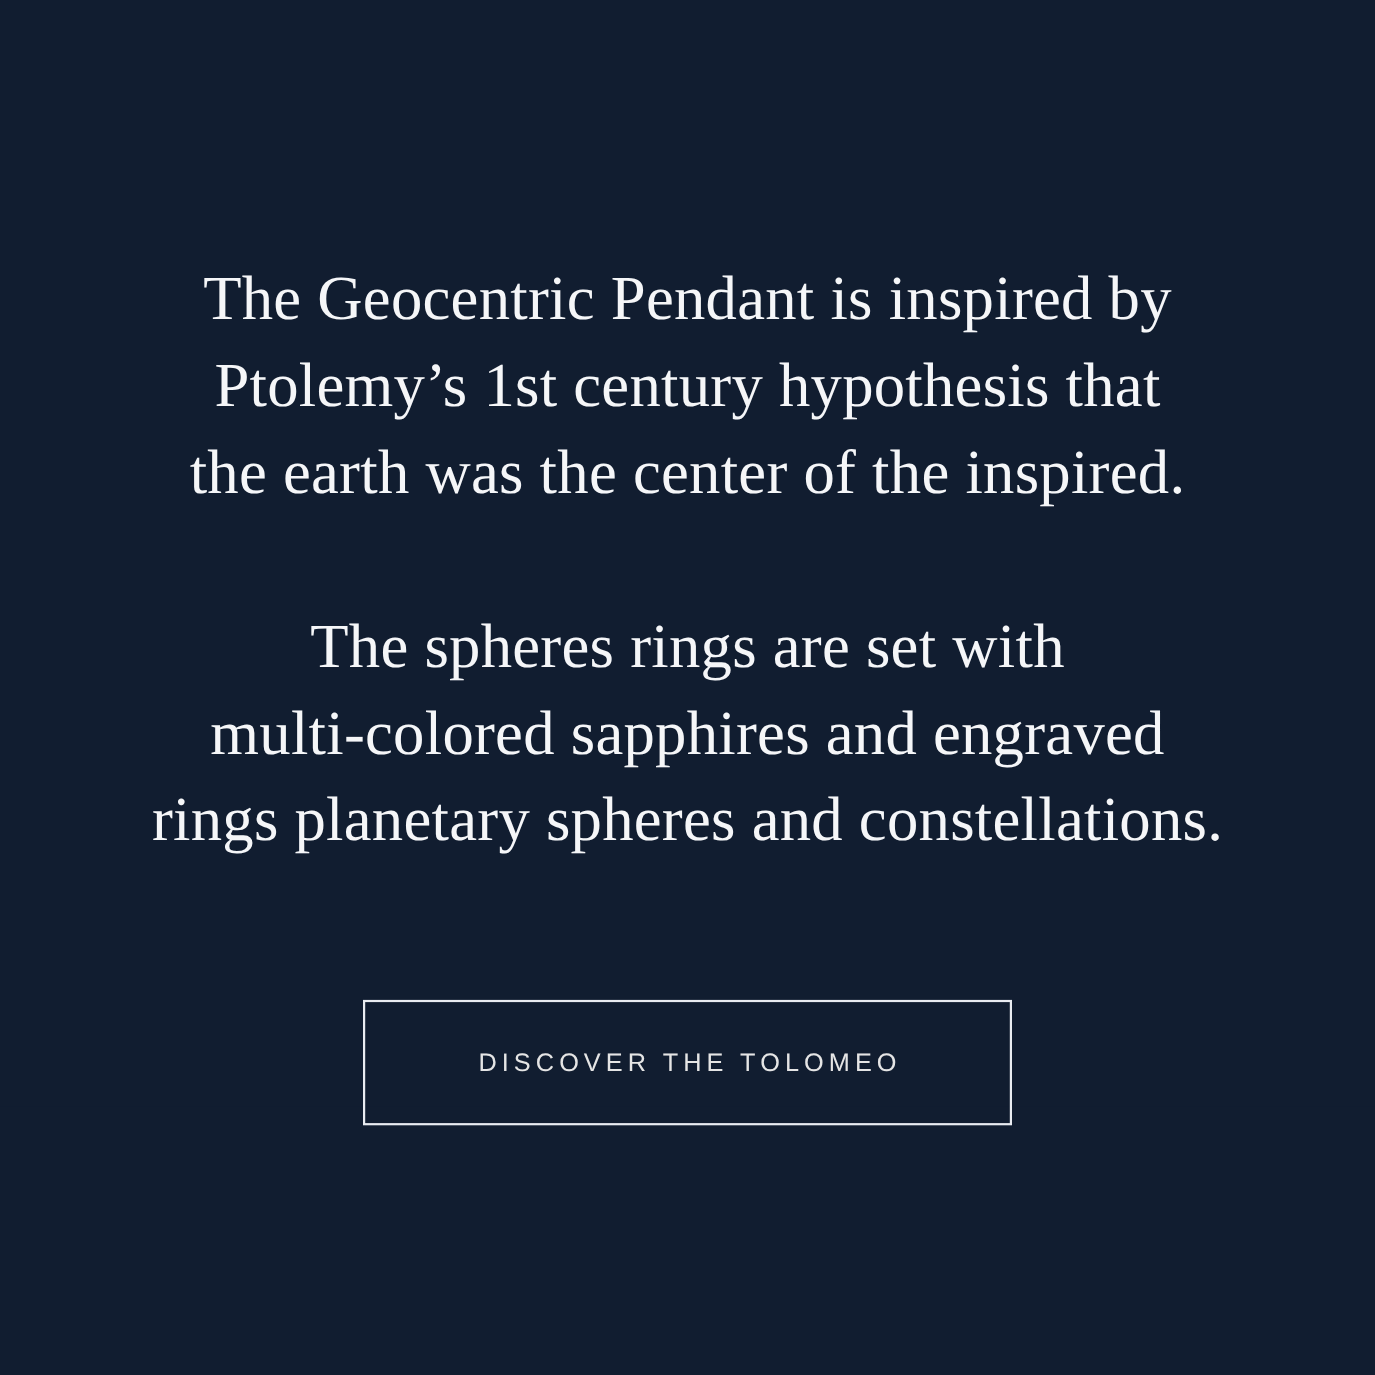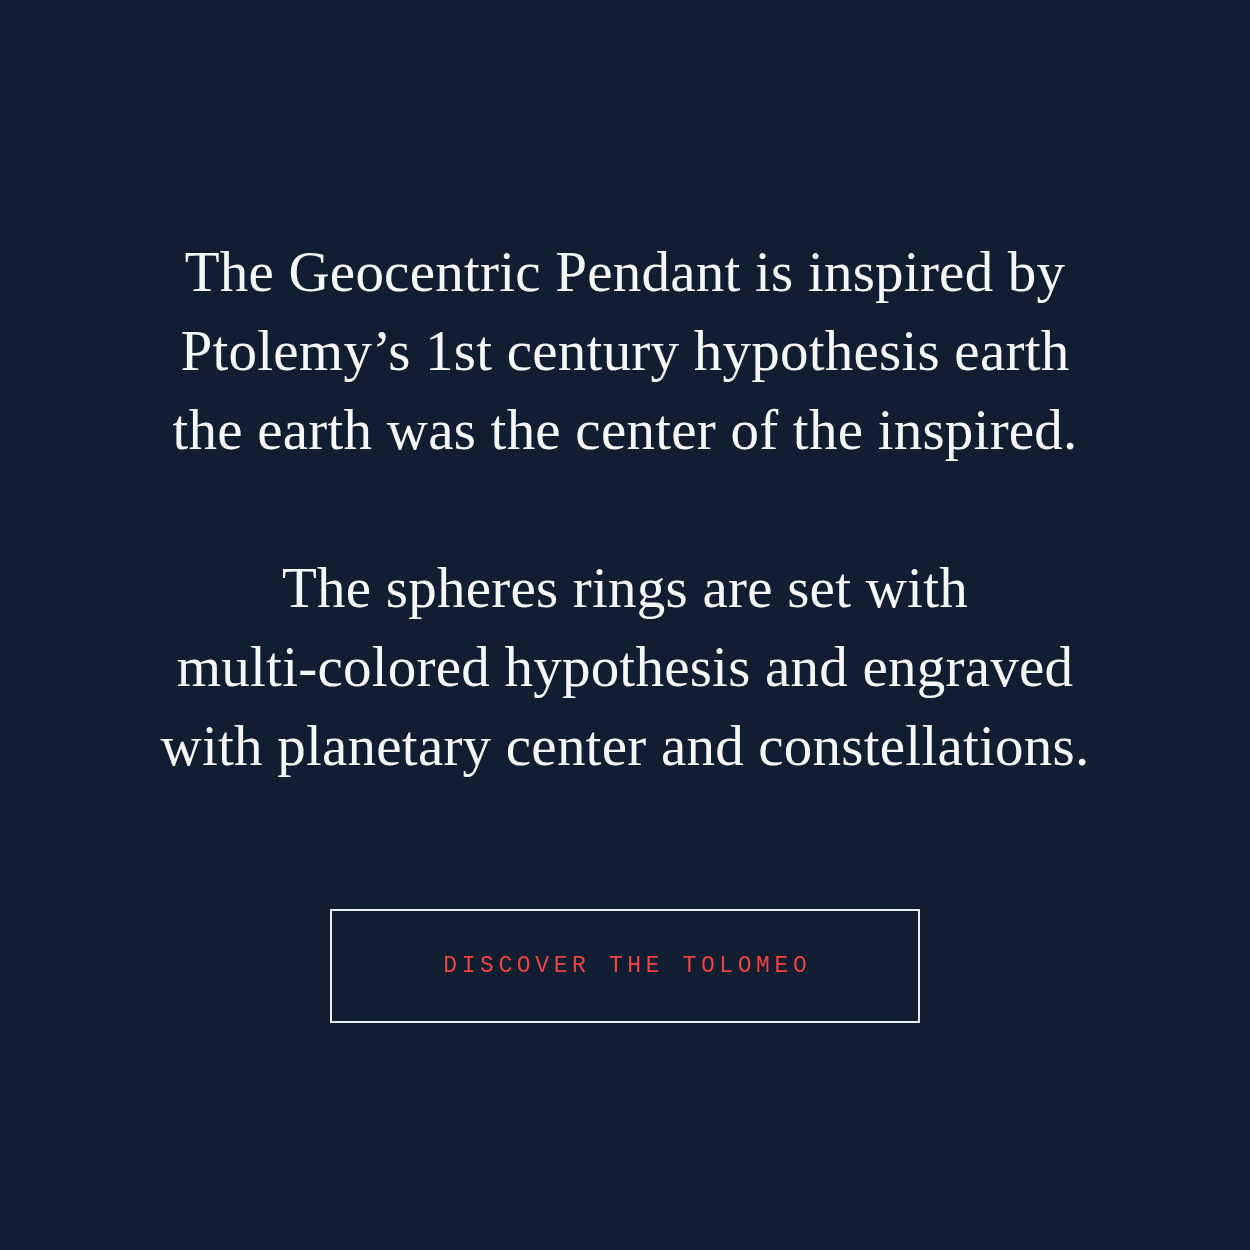--- a/index.html
+++ b/index.html
@@ -73,50 +73,50 @@
     height: 114px;
     box-sizing: border-box;
     border: 2px solid #e9ecf1;
     background: transparent;
     cursor: pointer;
     padding: 0;
     text-decoration: none;
   }
 
   #cta-label {
-    color: #ef4444;
-    font-family: Liberation Mono, monospace;
+    color: #e5e5e5;
+    font-family: Liberation Sans, sans-serif;
     font-size: 23px;
     font-weight: 300;
     letter-spacing: 0.20em;
     text-indent: 0.20em;
     line-height: 1;
     white-space: nowrap;
     -webkit-font-smoothing: antialiased;
   }
 </style>
 </head>
 <body>
 
 <div id="promo-panel">
 
   <div id="copy-block">
 
     <p class="copy-paragraph">
       <span class="copy-line">The Geocentric Pendant is inspired by</span>
-      <span class="copy-line">Ptolemy’s 1st century hypothesis earth</span>
+      <span class="copy-line">Ptolemy’s 1st century hypothesis that</span>
       <span class="copy-line">the earth was the center of the inspired.</span>
     </p>
 
     <span class="paragraph-gap"></span>
 
     <p class="copy-paragraph">
       <span class="copy-line">The spheres rings are set with</span>
-      <span class="copy-line">multi-colored hypothesis and engraved</span>
-      <span class="copy-line">with planetary center and constellations.</span>
+      <span class="copy-line">multi-colored sapphires and engraved</span>
+      <span class="copy-line">rings planetary spheres and constellations.</span>
     </p>
 
   </div>
 
   <div id="cta-wrap">
     <a id="cta-button" href="#">
       <span id="cta-label">DISCOVER THE TOLOMEO</span>
     </a>
   </div>
 

